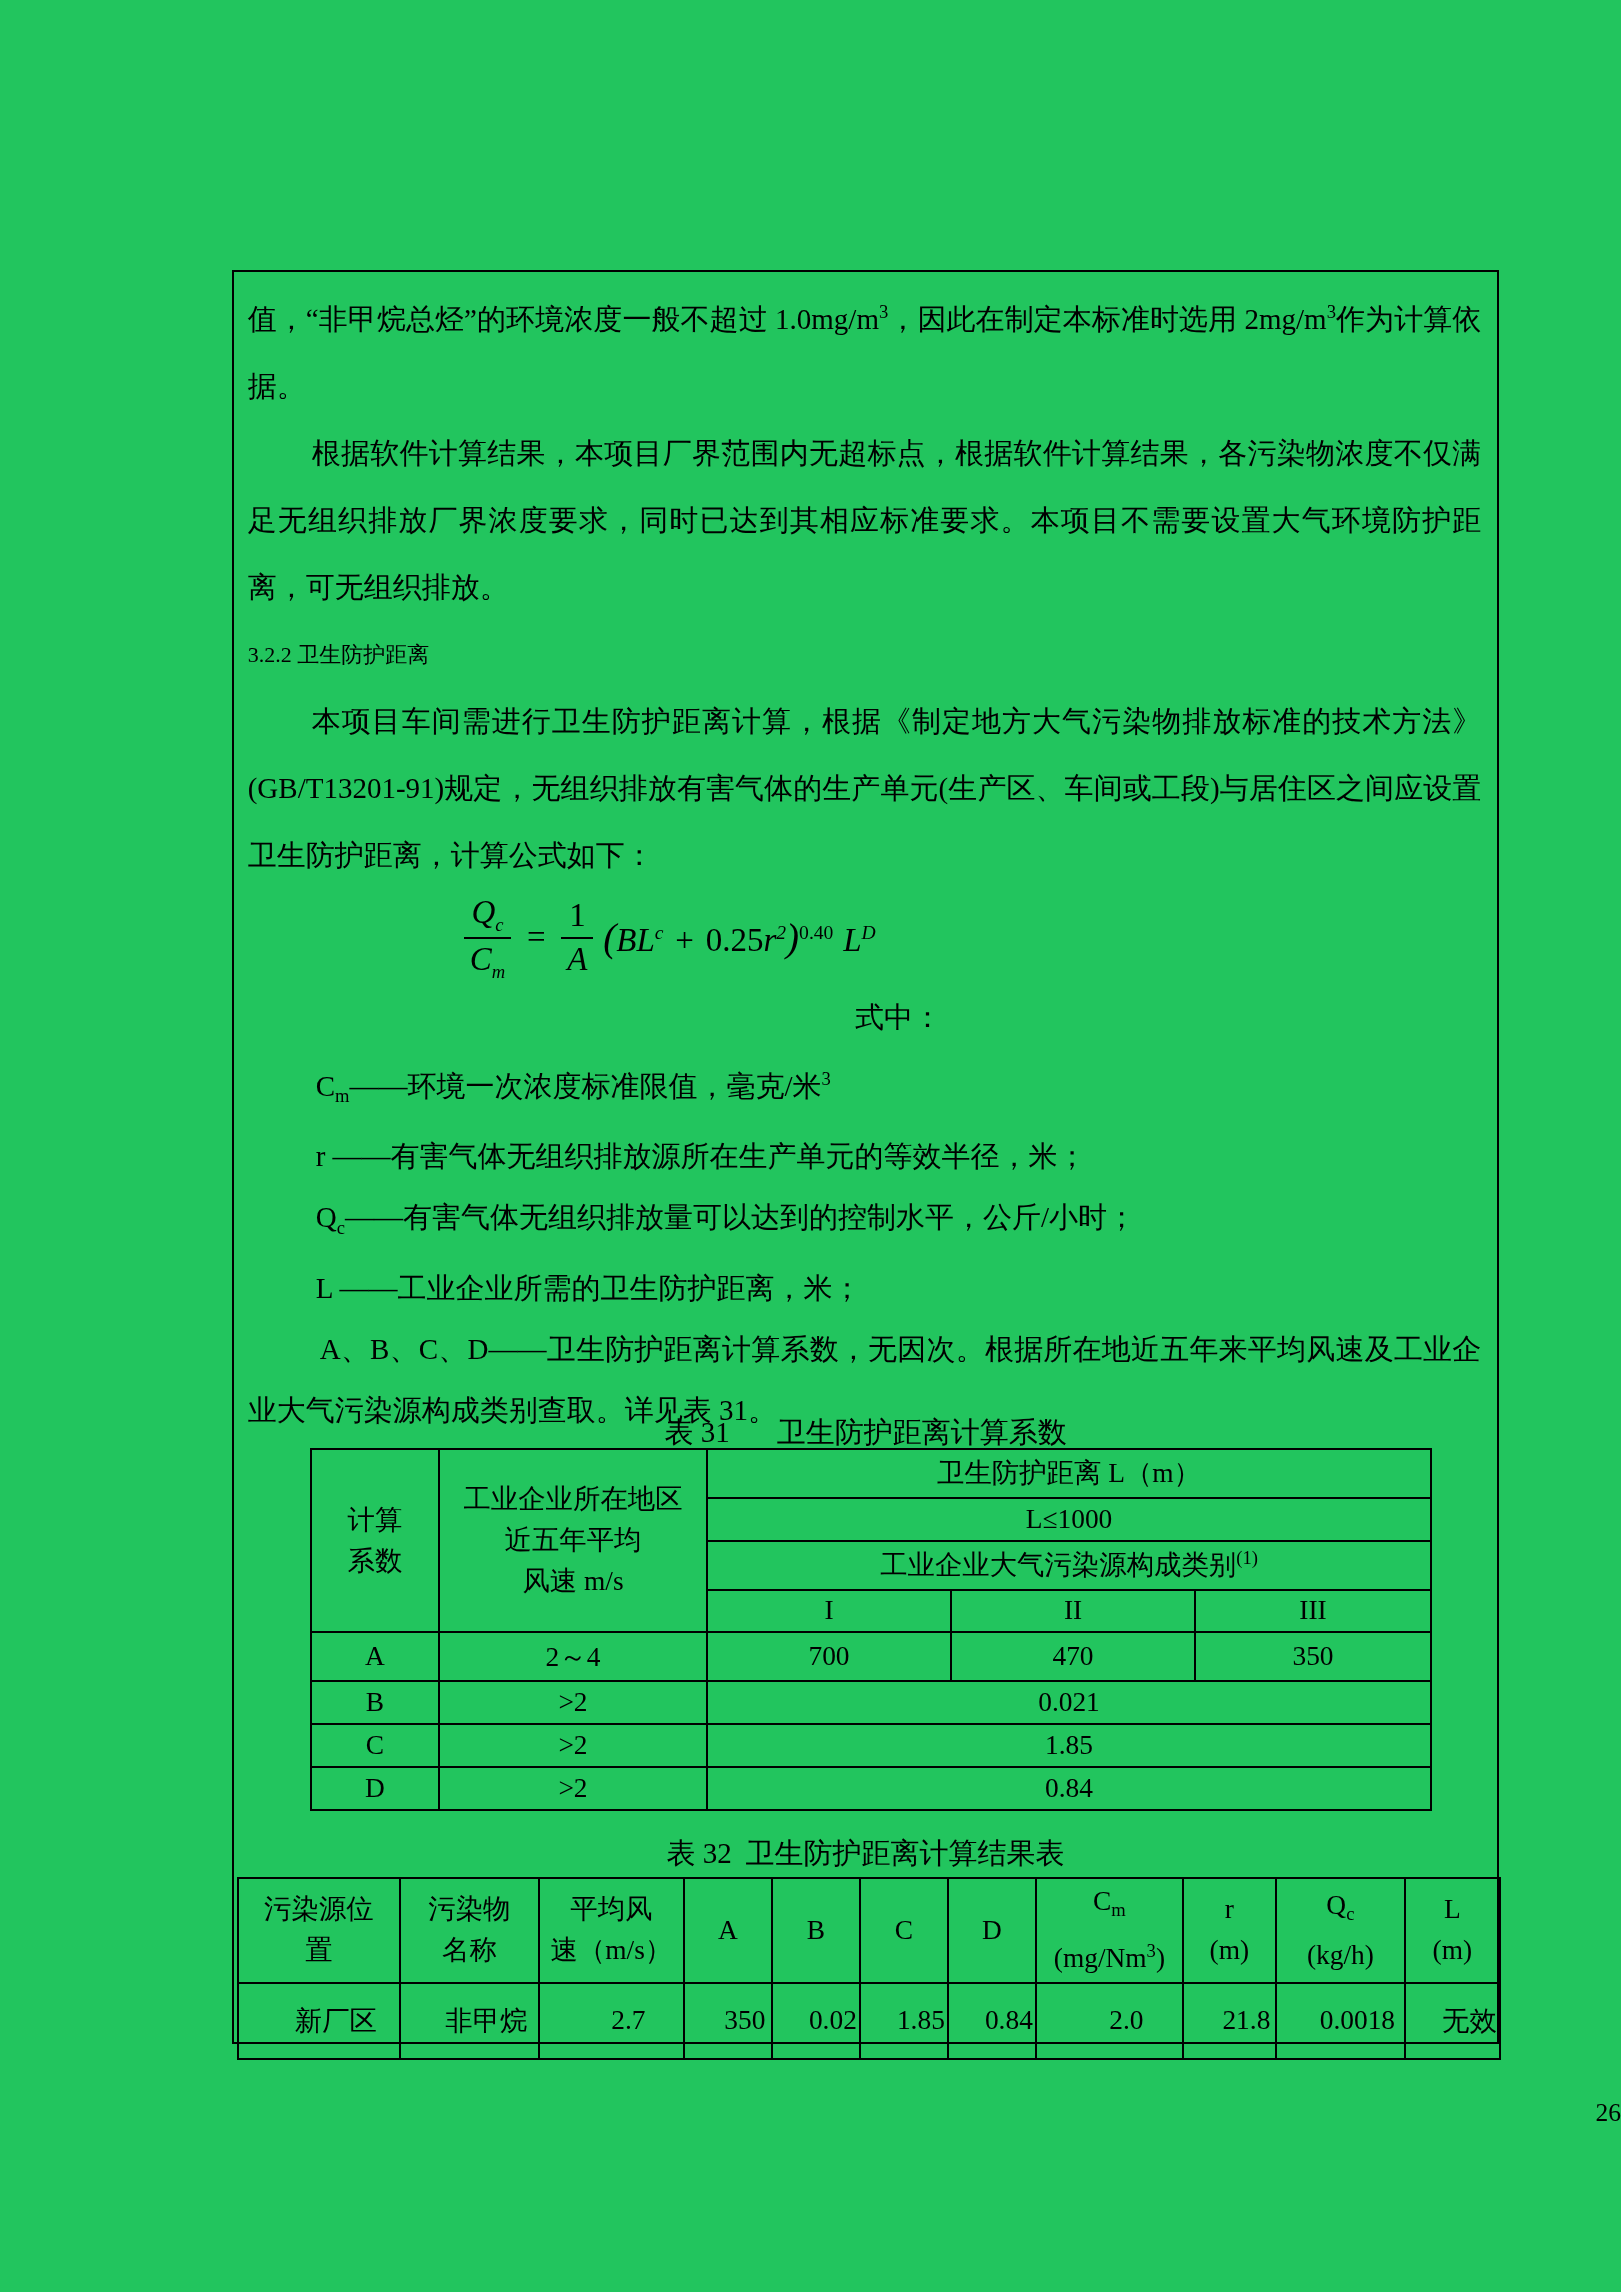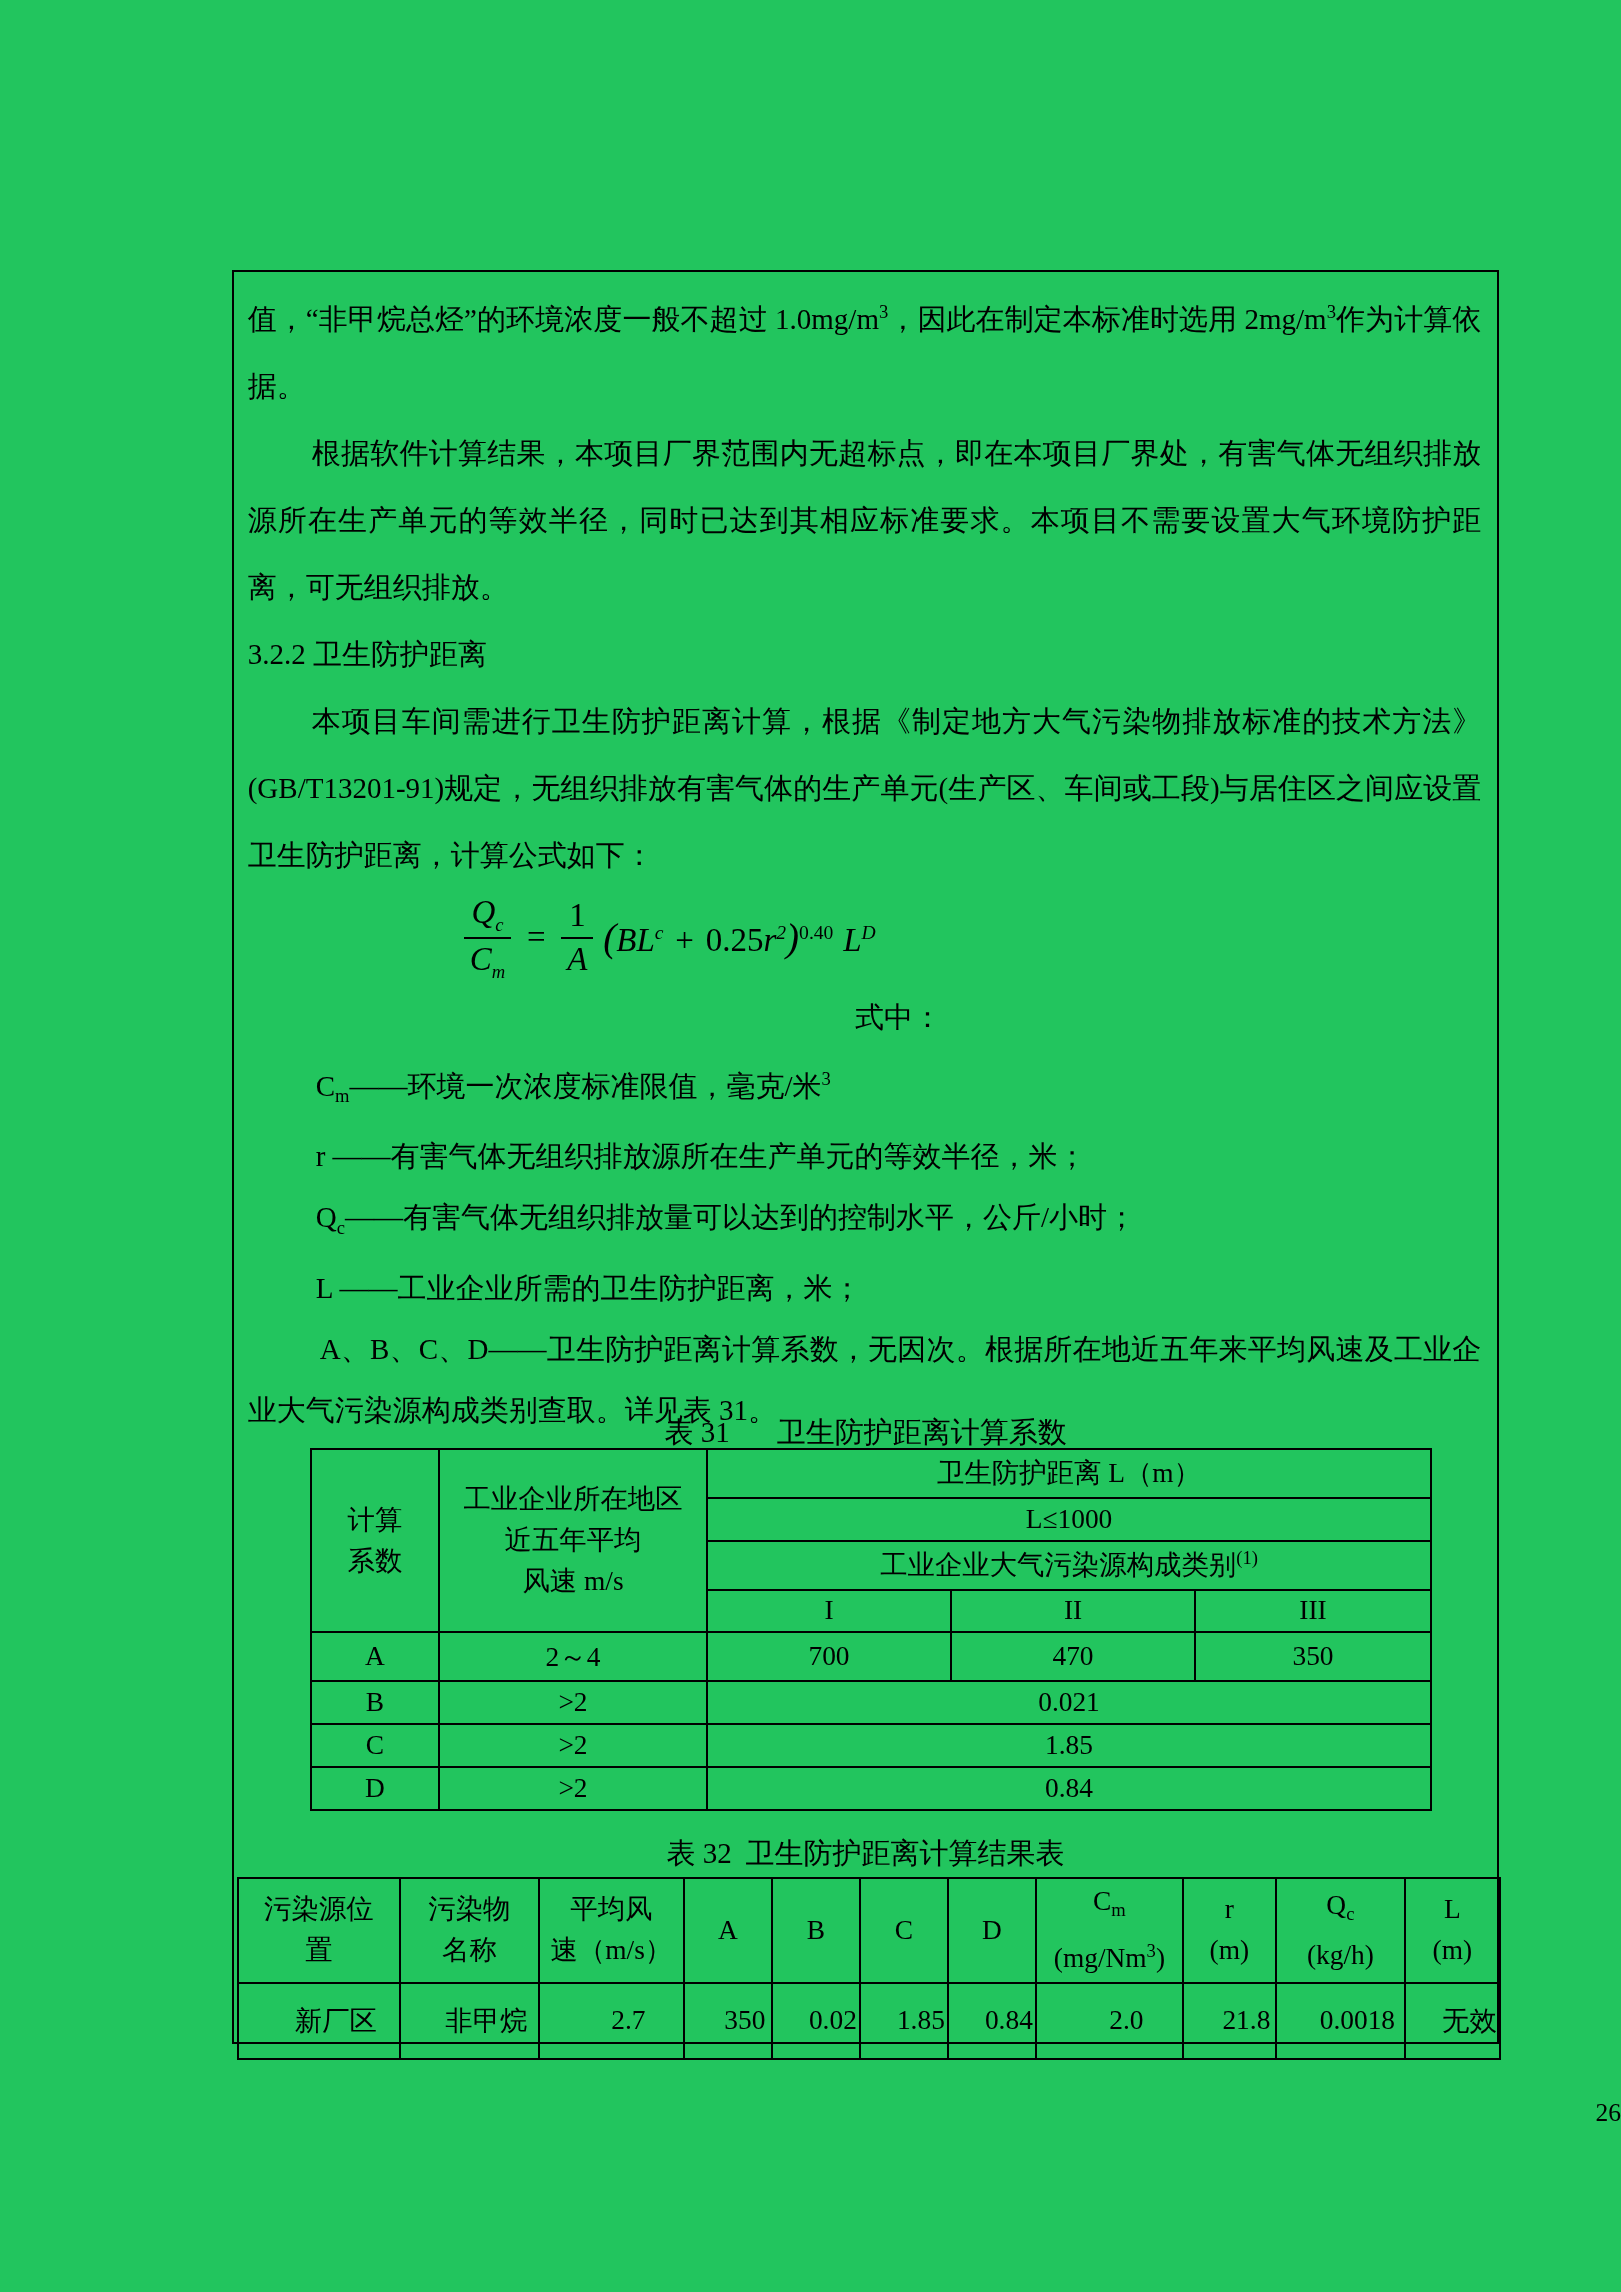--- a/index.html
+++ b/index.html
@@ -14,21 +14,21 @@
   }
   .content-box {
     position:absolute; left:232px; top:270px;
     width:1267px; height:1774px;
     border:2px solid #000;
   }
   .text-flow { padding:5.9px 15.7px 0 13.7px; font-size:29px; }
   .body { line-height:67px; text-align:justify; }
   .indent  { text-indent:64px; }
   .indent2 { text-indent:72px; }
-  .section-heading { font-size:29px; font-weight:normal; line-height:67px; }
+  .section-heading { font-size:22px; font-weight:normal; line-height:67px; }
   .tight { line-height:61px; }
   .where { line-height:61px; margin-left:68px;text-align:center; }
   .def   { line-height:61px; margin-left:68px; white-space:nowrap; }
   .def .sym { font-family:"Liberation Serif","DejaVu Serif",serif; }
   sub { font-size:18.6px; }
   sup { font-size:18.6px; }
 
   
   .formula {
     height:98px; margin-left:216px;
@@ -77,21 +77,21 @@
 </style>
 </head>
 <body>
 
 <div class="page">
   <div class="content-box">
 
     <div class="text-flow">
       <p class="body"><span>值，“非甲烷总烃”的环境浓度一般不超过 1.0mg/m</span><sup>3</sup><span>，因此在制定本标准时选用 2mg/m</span><sup>3</sup><span>作为计算依据。</span></p>
 
-      <p class="body indent">根据软件计算结果，本项目厂界范围内无超标点，即在本项目厂界处，有害气体无组织排放源所在生产单元的等效半径，同时已达到其相应标准要求。本项目不需要设置大气环境防护距离，可无组织排放。</p>
+      <p class="body indent">根据软件计算结果，本项目厂界范围内无超标点，根据软件计算结果，各污染物浓度不仅满足无组织排放厂界浓度要求，同时已达到其相应标准要求。本项目不需要设置大气环境防护距离，可无组织排放。</p>
 
       <h3 class="section-heading">3.2.2 卫生防护距离</h3>
 
       <p class="body indent">本项目车间需进行卫生防护距离计算，根据《制定地方大气污染物排放标准的技术方法》(GB/T13201-91)规定，无组织排放有害气体的生产单元(生产区、车间或工段)与居住区之间应设置卫生防护距离，计算公式如下：</p>
 
       <div class="formula">
         <span class="frac">
           <span class="fnum"><span class="fit">Q</span><sub class="fit">c</sub></span>
           <span class="fden"><span class="fit">C</span><sub class="fit">m</sub></span>
         </span>

